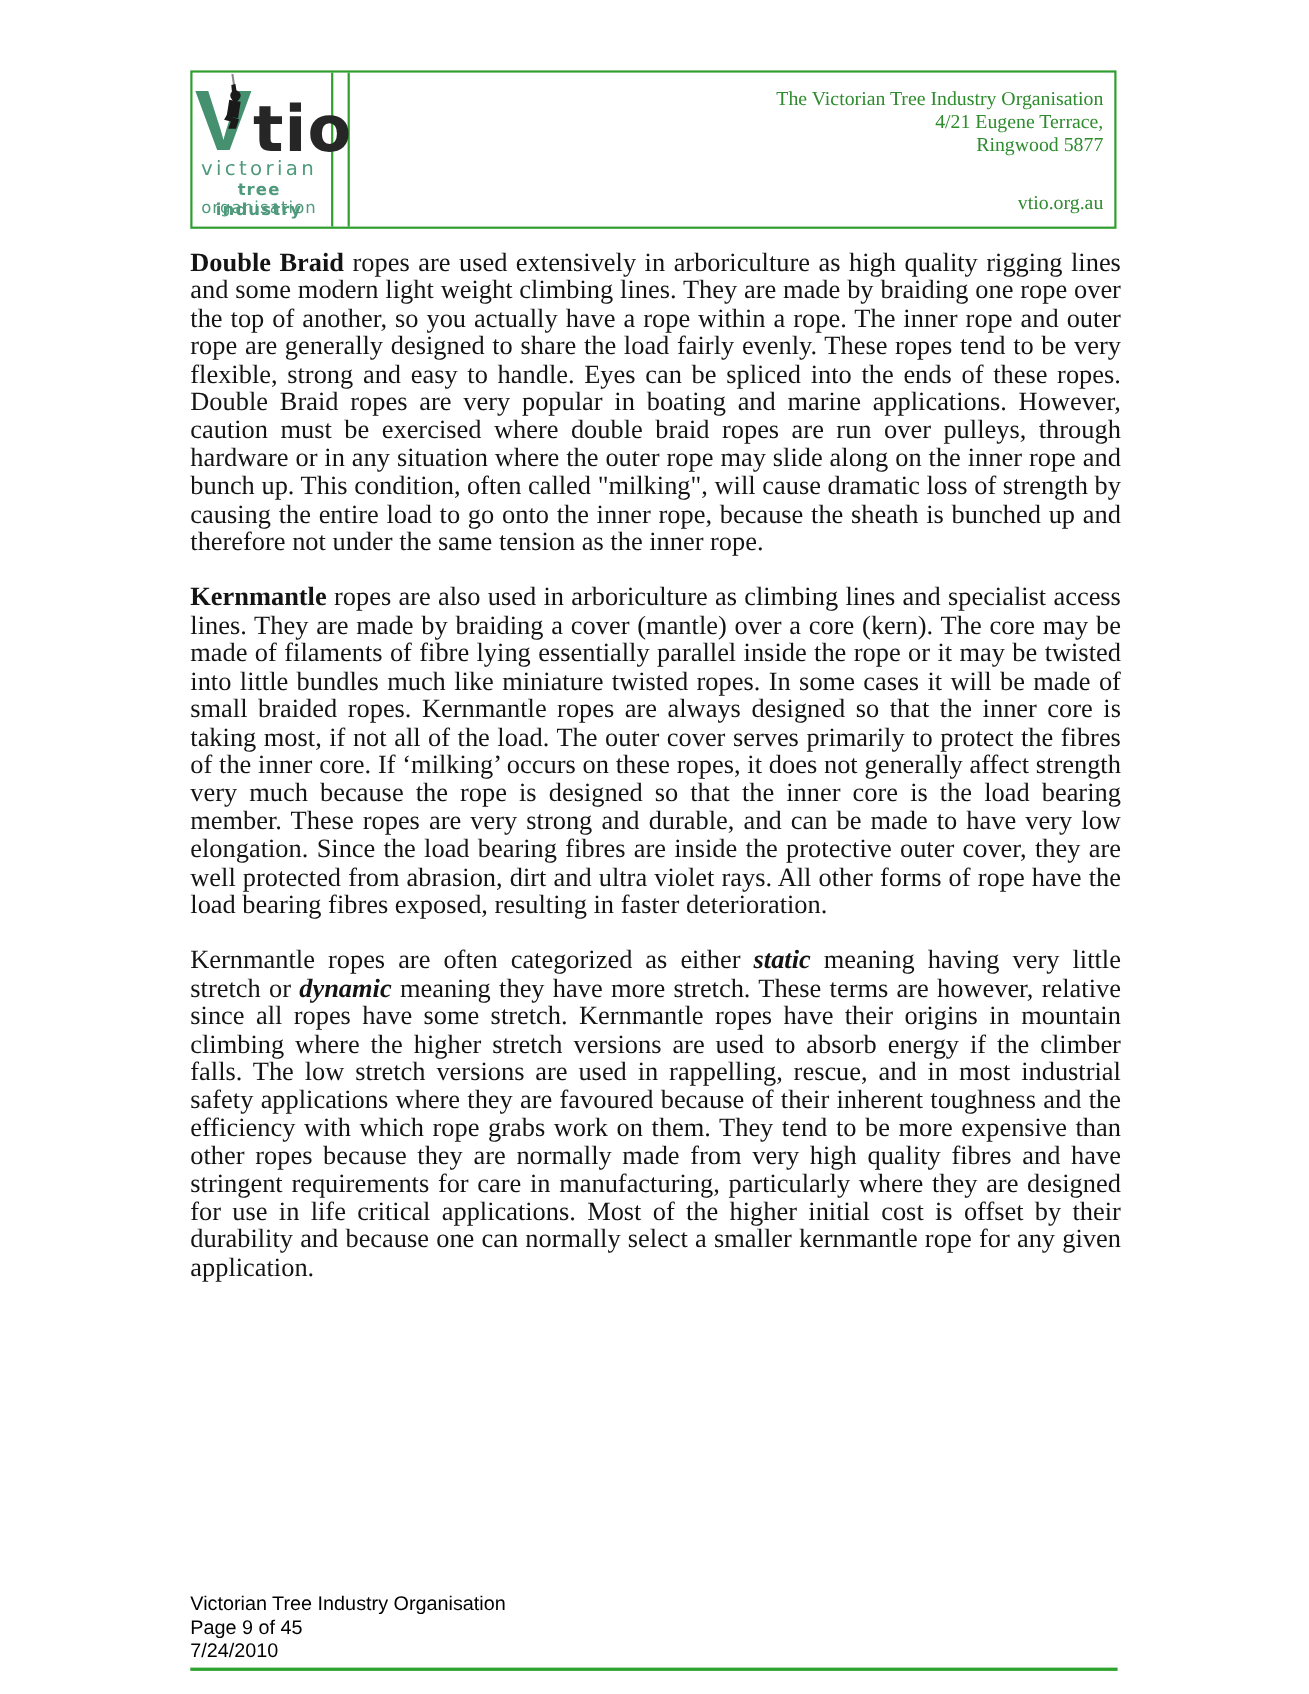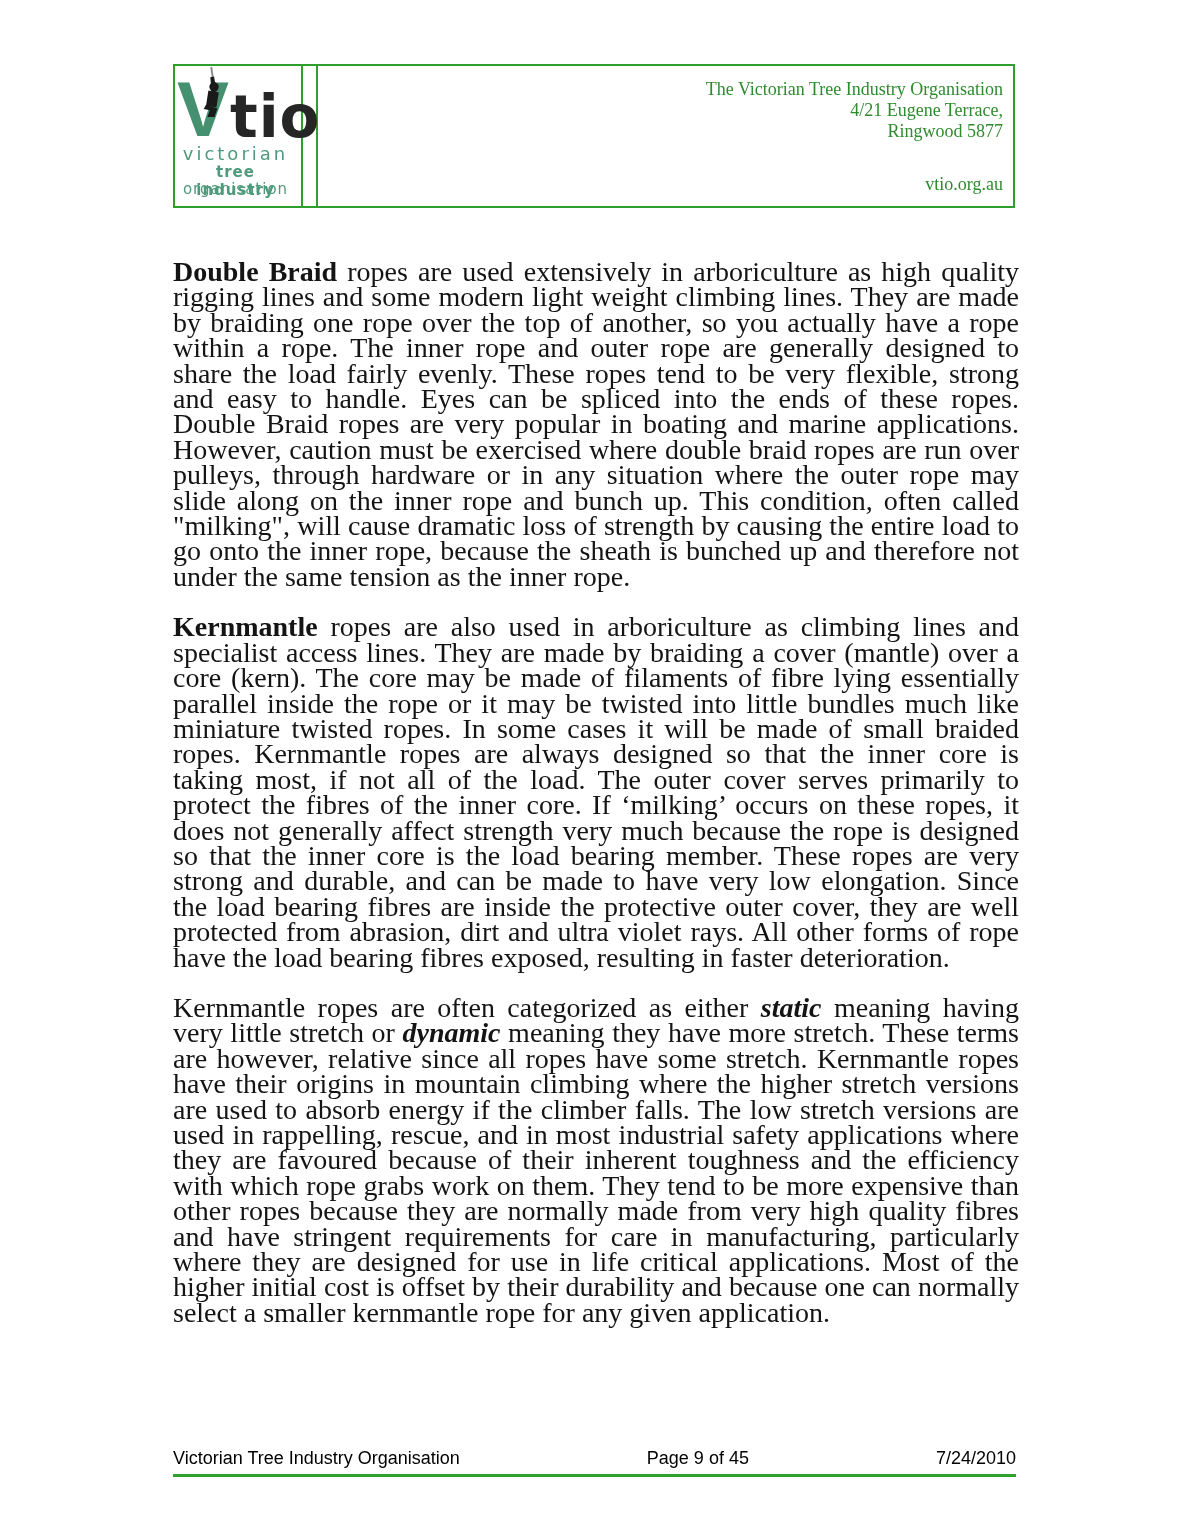--- a/index.html
+++ b/index.html
@@ -67,34 +67,33 @@
     font-family:"Liberation Serif", serif;
     font-size:18px;line-height:21px;
   }
   .header-info .website{margin-top:32px;margin-left:17px;}
 
   
   .body-text{
     position:absolute;left:173px;top:227px;
     width:846px;
     font-family:"Liberation Serif", serif;
-    font-size:28px;line-height:25.4px;
+    font-size:24px;line-height:25.4px;
     color:#141414;
     text-align:justify;
-    margin-top:32px;
   }
   .body-par{margin:0 0 25px 0;}
   .seg-bold{font-weight:bold;}
   .seg-bold-italic{font-weight:bold;font-style:italic;}
 
   
   .footer{
     position:absolute;left:173px;top:1448px;
     width:843px;
-    display:flex;flex-direction:row;justify-content:space-between;align-items:baseline;
+    display:flex;flex-direction:column;justify-content:space-between;align-items:baseline;
     font-family:"Liberation Sans", sans-serif;
     font-size:18px;font-weight:500;color:#000000;
     padding-bottom:5px;
     border-bottom:3px solid #2fa32f;
     box-sizing:border-box;
   }
 </style>
 </head>
 <body>
 

